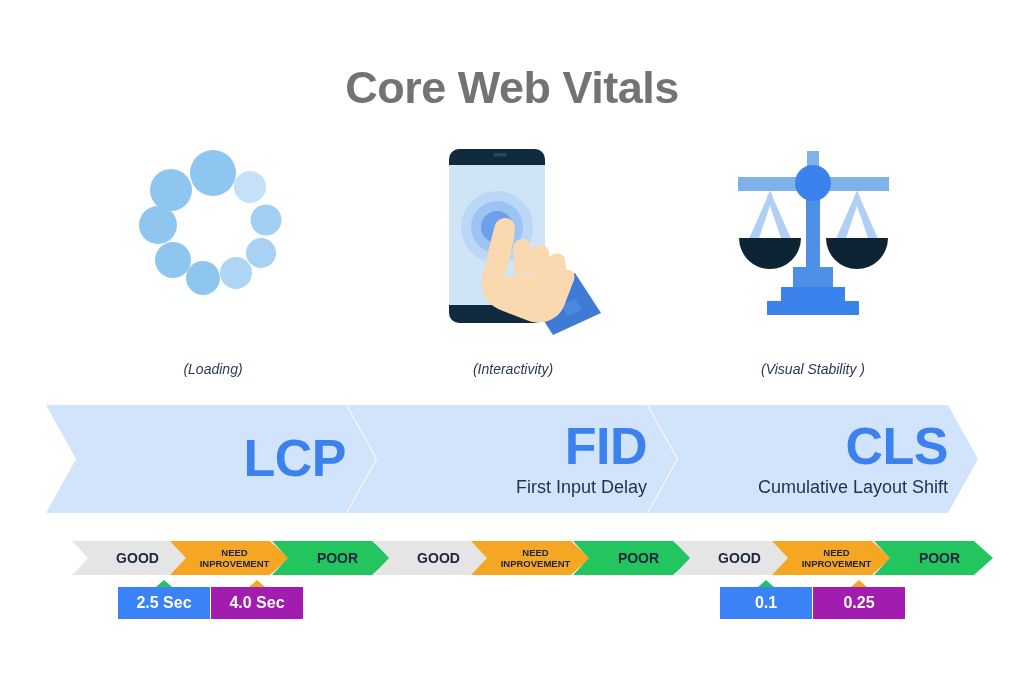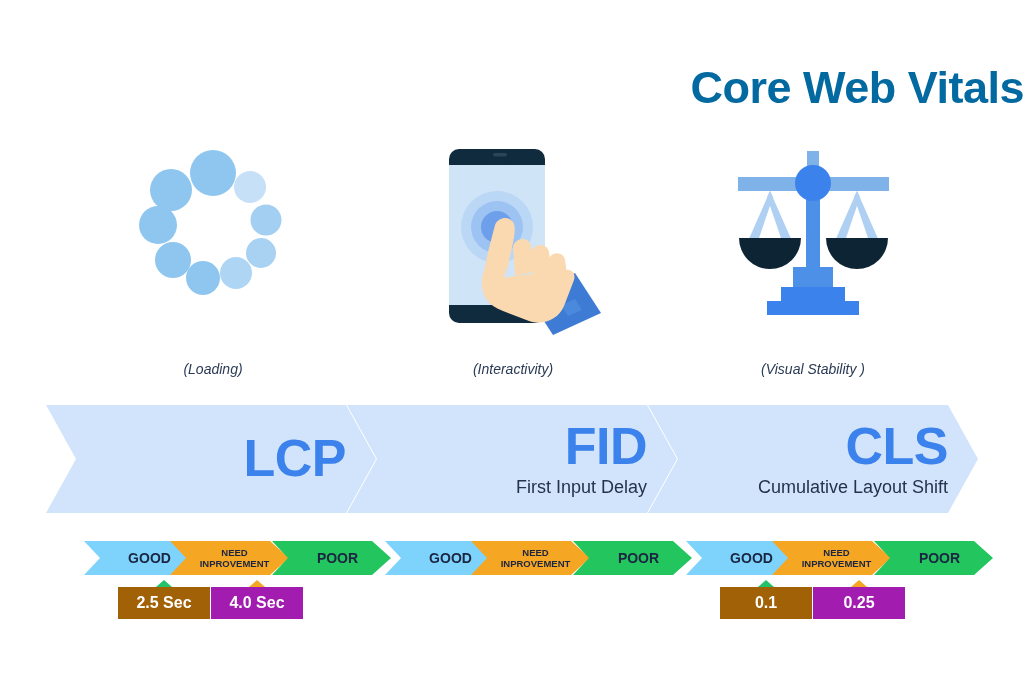--- a/index.html
+++ b/index.html
@@ -14,24 +14,24 @@
   }
 
   .page { position: relative; width: 1024px; height: 683px; }
 
   
   .title {
     position: absolute;
     top: 62px;
     left: 0;
     width: 1024px;
-    text-align: right;
+    text-align: center;
     font-size: 45px;
     font-weight: bold;
-    color: #0369a1;
+    color: #737373;
     letter-spacing: -0.5px;
   }
 
   
   .illo-row {
     position: absolute;
     top: 145px;
     left: 0;
     width: 1024px;
     height: 200px;
@@ -142,23 +142,23 @@
   .seg {
     position: absolute;
     top: 0;
     height: 34px;
     display: flex;
     align-items: center;
     justify-content: center;
     text-align: center;
   }
   .seg.good {
-    left: 16px;
+    left: 4px;
     width: 119px;
-    background: #7dd3fc;
+    background: #e5e5e5;
     clip-path: polygon(0 0, 100px 0, 119px 17px, 100px 34px, 0 34px, 16px 17px);
   }
   .seg.need {
     left: 102px;
     width: 119px;
     background: #f5a623;
     clip-path: polygon(0 0, 100px 0, 119px 17px, 100px 34px, 0 34px, 16px 17px);
   }
   .seg.poor {
     left: 204px;
@@ -190,21 +190,21 @@
     position: absolute;
     top: 0;
     height: 32px;
     display: flex;
     align-items: center;
     justify-content: center;
     color: #ffffff;
     font-size: 16px;
     font-weight: bold;
   }
-  .badge.lo { left: 50px; width: 92px; background: #a16207; }
+  .badge.lo { left: 50px; width: 92px; background: #3b82f6; }
   .badge.hi { left: 143px; width: 92px; background: #a21caf; }
 
   .badge .nub {
     position: absolute;
     top: -7px;
     left: 50%;
     margin-left: -8px;
     width: 0;
     height: 0;
     border-left: 8px solid transparent;

